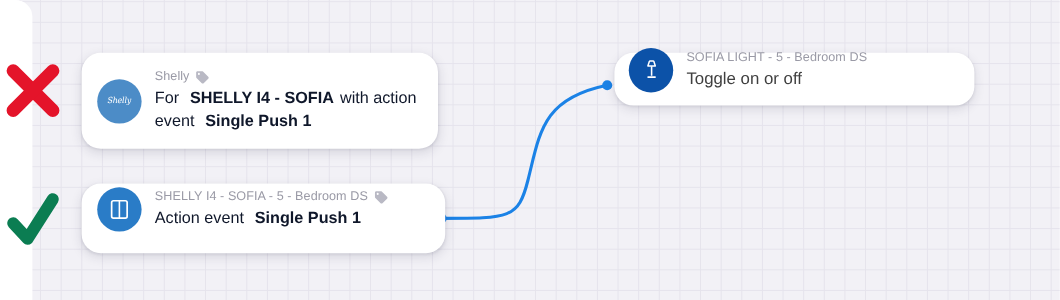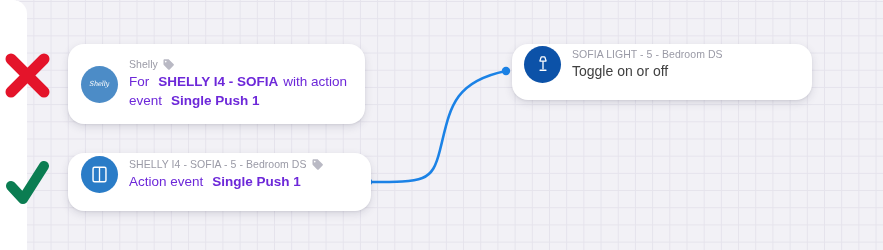--- a/index.html
+++ b/index.html
@@ -81,21 +81,21 @@
     left: 68px;
     top: 153px;
     width: 303px;
     height: 58px;
     padding: 0 14px 16px 13px;
   }
   .node-action {
     left: 512px;
     top: 44px;
     width: 300px;
-    height: 56px;
+    height: 44px;
     padding: 0 14px 16px 12px;
   }
 
   .avatar {
     flex: 0 0 auto;
     width: 37px;
     height: 37px;
     border-radius: 50%;
     display: flex;
     align-items: center;
@@ -128,21 +128,21 @@
     font-size: 10.5px;
     line-height: 13px;
     white-space: nowrap;
     margin-bottom: 1px;
   }
   .node-head .label-text { letter-spacing: 0.05px; }
 
   .tag-icon { display: block; flex: 0 0 auto; }
 
   .node-text {
-    color: #6d28d9;
+    color: #0f172a;
     font-size: 13.5px;
     line-height: 19px;
   }
   .node-text .strong {
     font-weight: bold;
     white-space: nowrap;
   }
   .node-text .sp-l { margin-left: 9px; }
   .node-text .sp-r { margin-right: 5px; }
 

